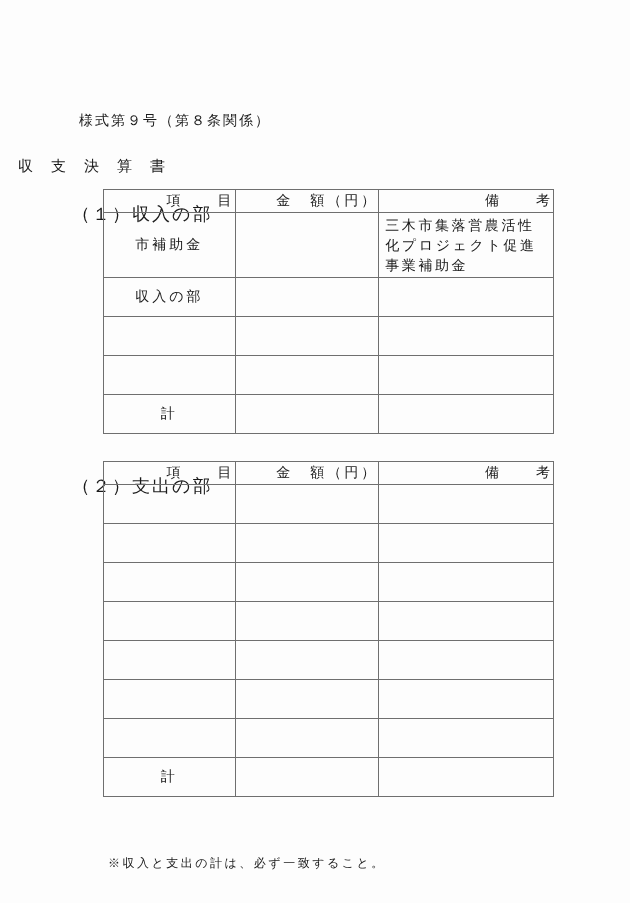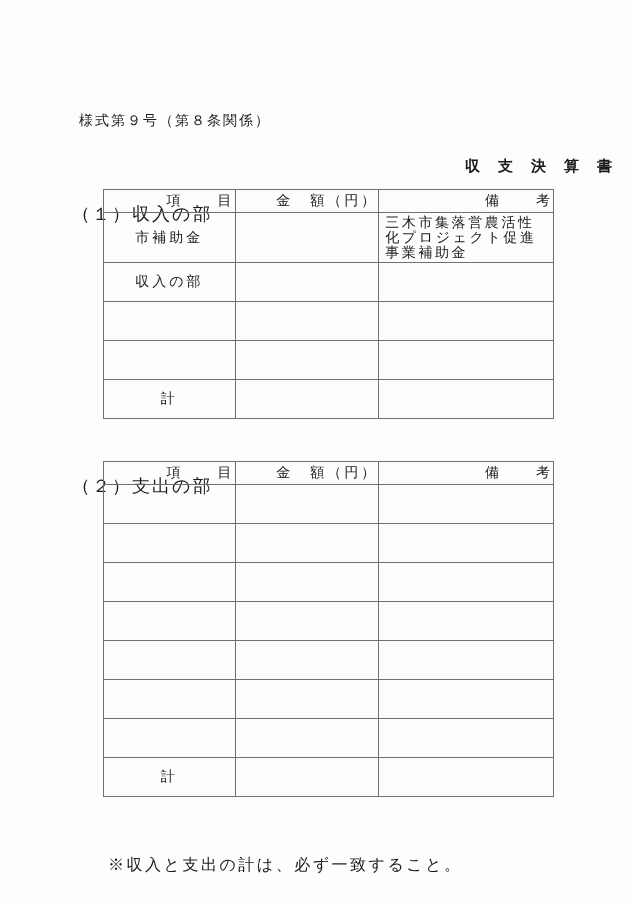--- a/index.html
+++ b/index.html
@@ -2,34 +2,34 @@
 <html><head>
 <meta charset="utf-8">
 <style>
   html, body { margin: 0; padding: 0; }
   body {
     width: 630px; height: 903px; background: #fdfdfd; position: relative; overflow: hidden;
     font-family: "DejaVu Serif", "Liberation Serif", serif; color: #1a1a1a;
   }
   .abs { position: absolute; margin-top: 32px; }
   .form-no { left: 79px; top: 80px; font-size: 14px; letter-spacing: 2px; }
-  .title { left: 0; width: 630px; top: 125px; text-align: right; font-size: 15px; letter-spacing: 18px; padding-left: 18px; box-sizing: border-box; font-weight: bold; }
+  .title { left: 0; width: 630px; top: 125px; text-align: left; font-size: 15px; letter-spacing: 18px; padding-left: 18px; box-sizing: border-box; }
   .section-label { left: 72px; font-size: 18px; letter-spacing: 2px; }
   table.grid {
     position: absolute; left: 103px; width: 451px; border-collapse: collapse; table-layout: fixed;
   }
   table.grid td, table.grid th {
     border: 1px solid #6f6f6f; padding: 0; font-weight: normal; font-size: 14px; vertical-align: middle;
   }
   table.grid th { height: 22px; text-align: right; letter-spacing: 3px; }
   table.grid td { height: 38px; }
   .c1 { width: 131px; } .c2 { width: 143px; } .c3 { width: 174px; }
   .item { text-align: center; letter-spacing: 3px; }
-  .note { font-size: 11.5px; line-height: 15px; letter-spacing: 2.6px; padding: 2px 4px 2px 6px !important; vertical-align: top !important; }
-  .footnote { left: 108px; top: 823px; font-size: 16px; letter-spacing: 2.5px; }
+  .note { font-size: 11.5px; line-height: 20px; letter-spacing: 2.6px; padding: 2px 4px 2px 6px !important; vertical-align: top !important; }
+  .footnote { left: 108px; top: 823px; font-size: 12px; letter-spacing: 2.5px; }
 </style>
 </head>
 <body>
 
 <div class="abs form-no">様式第９号（第８条関係）</div>
 <div class="abs title">収支決算書</div>
 
 <div class="abs section-label" style="top:170px;">（１）収入の部</div>
 <table class="grid" style="top:189px;">
   <colgroup>

